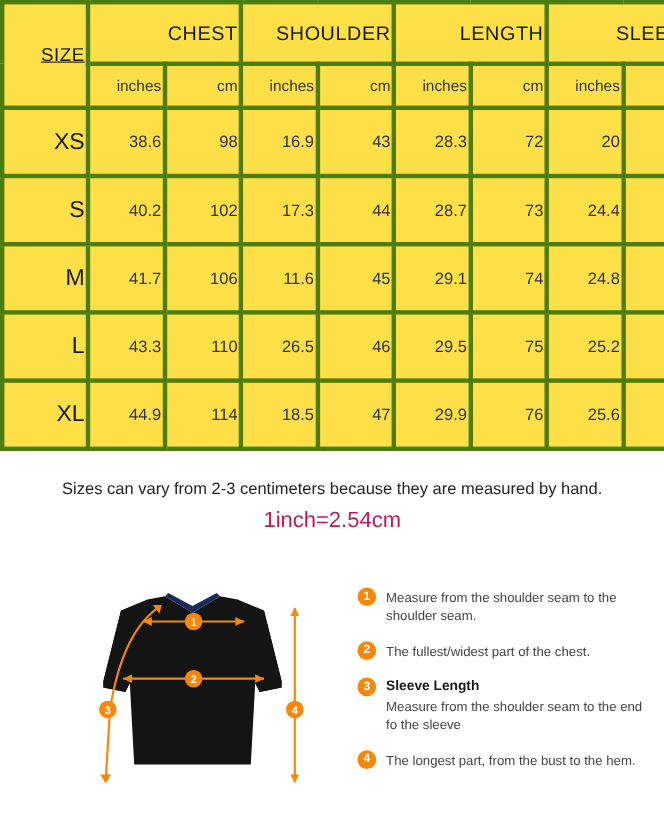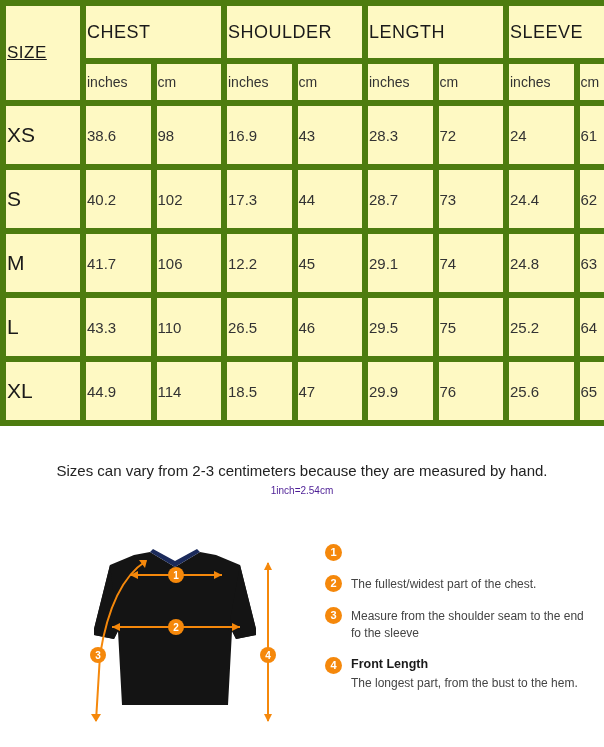--- a/index.html
+++ b/index.html
@@ -19,24 +19,24 @@
   .chart-wrap {
     width: 604px;
   }
   table.size-chart {
     width: 604px;
     border-collapse: collapse;
     table-layout: fixed;
   }
   table.size-chart td,
   table.size-chart th {
-    border: 6px solid #4d7c0f;
-    text-align: left;
+    border: 4px solid #4d7c0f;
+    text-align: right;
     vertical-align: middle;
-    background: #fef9c3;
+    background: #fde047;
     font-weight: normal;
   }
   .hdr-group {
     font-size: 18px;
     font-weight: bold;
     letter-spacing: 0.5px;
     height: 50px;
     color: #1a1a1a;
   }
   .hdr-size {
@@ -59,30 +59,30 @@
   }
   .data-cell {
     font-size: 15px;
     height: 56px;
     color: #333333;
   }
 
   
   .notes {
     text-align: center;
-    margin-top: 34px;
+    margin-top: 24px;
   }
   .notes .line1 {
     font-size: 15px;
     color: #222222;
     line-height: 1.5;
   }
   .notes .line2 {
-    font-size: 10px;
-    color: #4c1d95;
+    font-size: 20px;
+    color: #be185d;
     line-height: 1.6;
   }
 
   
   .illus {
     position: relative;
     margin-top: 36px;
     width: 604px;
     height: 260px;
   }
@@ -159,39 +159,39 @@
       </tr>
 
       <tr>
         <td class="size-label">XS</td>
         <td class="data-cell">38.6</td>
         <td class="data-cell">98</td>
         <td class="data-cell">16.9</td>
         <td class="data-cell">43</td>
         <td class="data-cell">28.3</td>
         <td class="data-cell">72</td>
-        <td class="data-cell">24</td>
+        <td class="data-cell">20</td>
         <td class="data-cell">61</td>
       </tr>
       <tr>
         <td class="size-label">S</td>
         <td class="data-cell">40.2</td>
         <td class="data-cell">102</td>
         <td class="data-cell">17.3</td>
         <td class="data-cell">44</td>
         <td class="data-cell">28.7</td>
         <td class="data-cell">73</td>
         <td class="data-cell">24.4</td>
         <td class="data-cell">62</td>
       </tr>
       <tr>
         <td class="size-label">M</td>
         <td class="data-cell">41.7</td>
         <td class="data-cell">106</td>
-        <td class="data-cell">12.2</td>
+        <td class="data-cell">11.6</td>
         <td class="data-cell">45</td>
         <td class="data-cell">29.1</td>
         <td class="data-cell">74</td>
         <td class="data-cell">24.8</td>
         <td class="data-cell">63</td>
       </tr>
       <tr>
         <td class="size-label">L</td>
         <td class="data-cell">43.3</td>
         <td class="data-cell">110</td>
@@ -279,35 +279,36 @@
         <circle cx="218" cy="120" r="8" fill="#f5880b"></circle>
         <text x="218" y="124" font-family="Liberation Sans, sans-serif" font-size="10" font-weight="bold" fill="#ffffff" text-anchor="middle">4</text>
       </g>
     </svg>
   </div>
 
   <div class="legend">
     <div class="legend-item">
       <div class="badge">1</div>
       <div class="legend-text">
+        <div class="legend-desc">Measure from the shoulder seam to the shoulder seam.</div>
       </div>
     </div>
     <div class="legend-item">
       <div class="badge">2</div>
       <div class="legend-text">
         <div class="legend-desc">The fullest/widest part of the chest.</div>
       </div>
     </div>
     <div class="legend-item">
       <div class="badge">3</div>
       <div class="legend-text">
+        <div class="legend-title">Sleeve Length</div>
         <div class="legend-desc">Measure from the shoulder seam to the end fo the sleeve</div>
       </div>
     </div>
     <div class="legend-item">
       <div class="badge">4</div>
       <div class="legend-text">
-        <div class="legend-title">Front Length</div>
         <div class="legend-desc">The longest part, from the bust to the hem.</div>
       </div>
     </div>
   </div>
 </div>
 
 </body></html>

